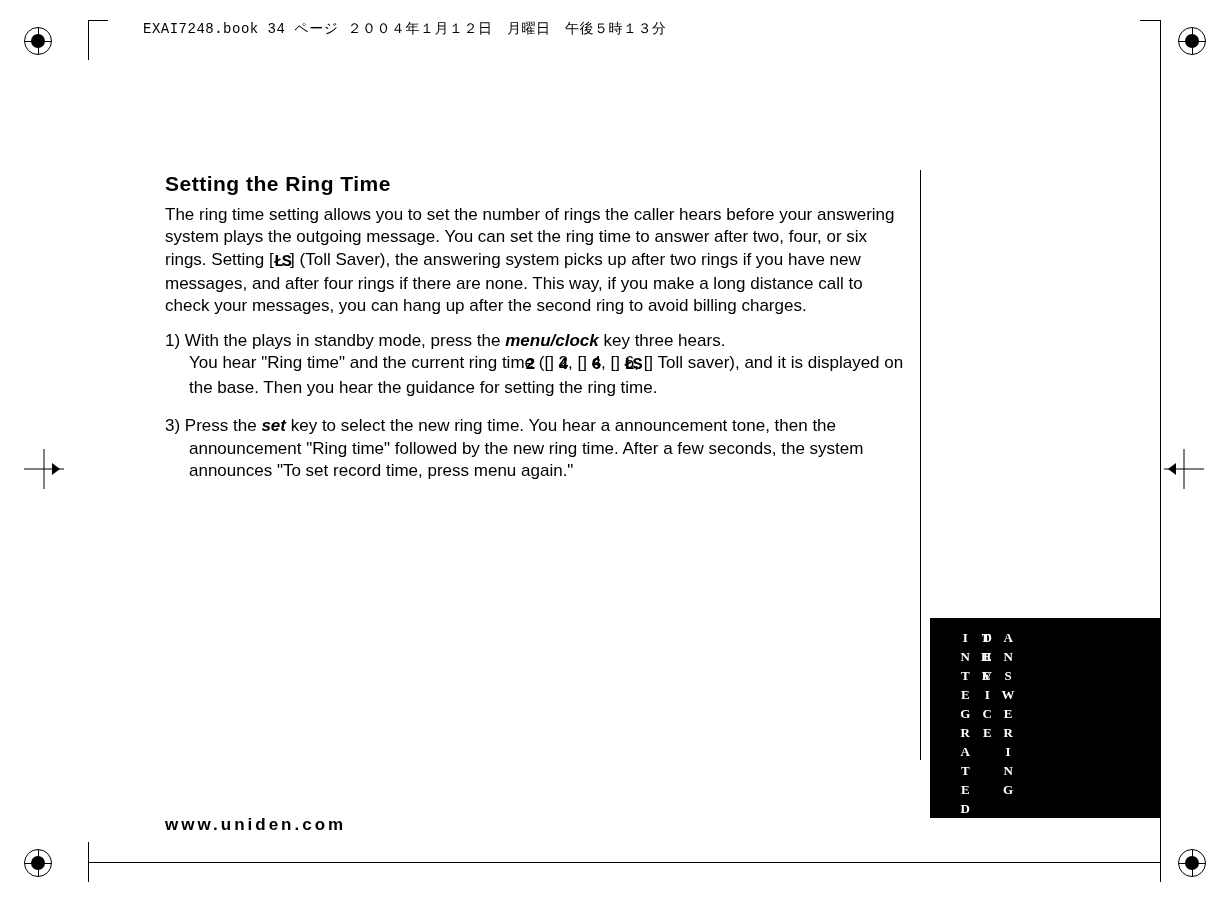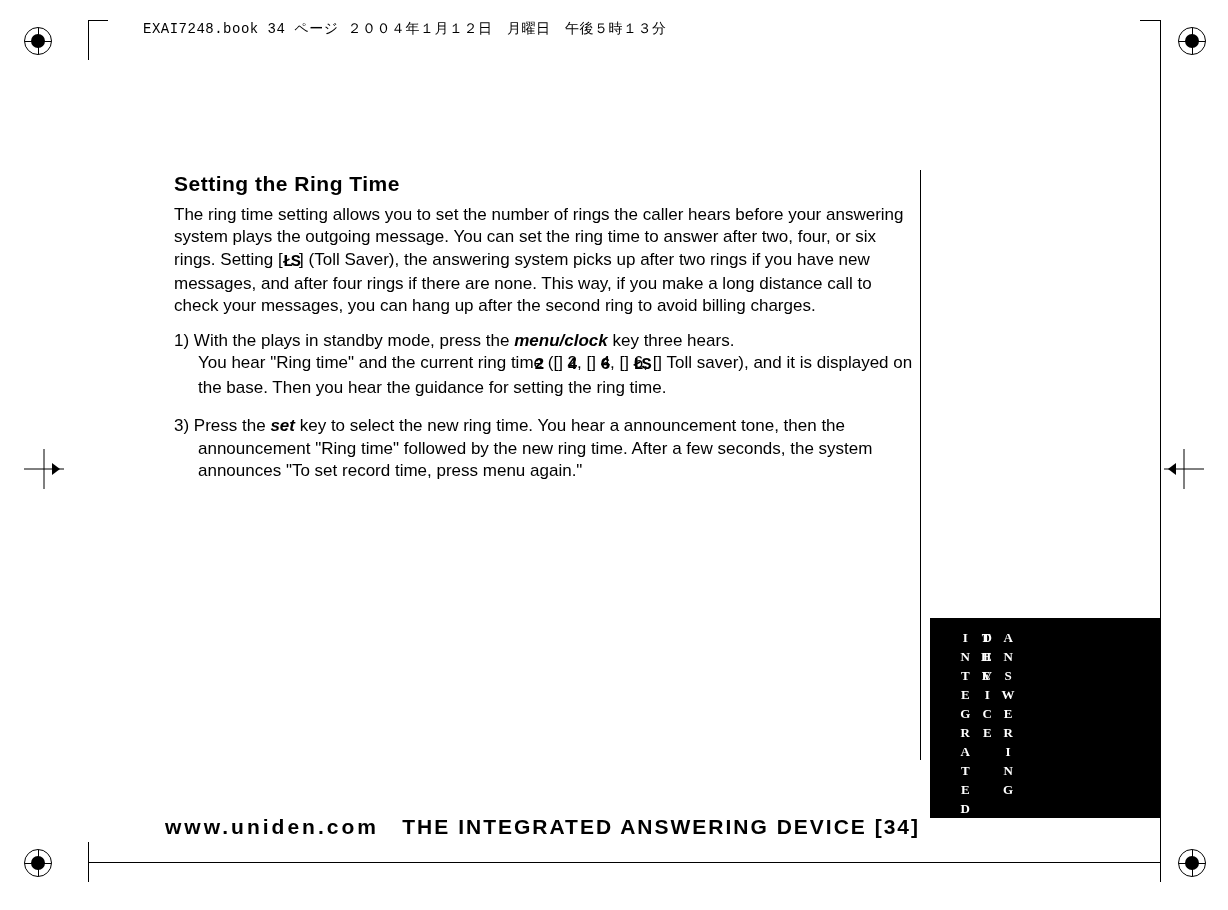--- a/index.html
+++ b/index.html
@@ -8,36 +8,36 @@
   .reg::before{content:"";position:absolute;width:100%;height:1px;background:#000}
   .reg::after{content:"";position:absolute;width:1px;height:100%;background:#000}
   .reg .inner{width:14px;height:14px;background:#000;border-radius:50%}
   
   .meta{position:absolute;left:143px;top:20px;font-family:"MS Gothic","Courier New",monospace;font-size:14px;letter-spacing:0.5px}
   
   .fold-left{position:absolute;left:24px;top:449px;width:40px;height:40px}
   .fold-right{position:absolute;left:1164px;top:449px;width:40px;height:40px}
   .fold-left svg,.fold-right svg{overflow:visible}
   
-  .content{position:absolute;left:174px;top:170px;width:740px;line-height:1.32;font-size:17px}
+  .content{position:absolute;left:165px;top:170px;width:740px;line-height:1.32;font-size:17px}
   .content h2{font-size:21px;font-weight:bold;letter-spacing:0.5px;margin:0 0 6px 0}
   .content p{margin:0 0 12px 0}
   .content .step{margin:0 0 16px 0;padding-left:24px;text-indent:-24px}
   .key{font-style:italic;font-weight:bold}
   .seg{display:inline-block;font-family:"Courier New",monospace;font-weight:bold;letter-spacing:-2px;font-size:17px;vertical-align:-1px}
   .arrow{display:inline-block;font-weight:bold;font-size:15px;vertical-align:1px}
   
   .vrule{position:absolute;left:920px;top:170px;width:1px;height:590px;background:#000}
   
   .tab{position:absolute;left:930px;top:618px;width:230px;height:200px;background:#000;color:#fff;}
   .tab .line{position:absolute;writing-mode:vertical-rl;text-orientation:upright;font-size:13px;font-weight:bold;letter-spacing:4px;line-height:1.6;font-family:"Times New Roman",serif}
   .tab .l1{left:24px;top:12px}
   .tab .l2{left:46px;top:12px}
   
-  .footer{position:absolute;left:165px;top:815px;width:990px;font-size:21px;font-weight:bold;letter-spacing:3px}
+  .footer{position:absolute;left:165px;top:815px;width:990px;font-size:17px;font-weight:bold;letter-spacing:3px}
   .footer .right{position:absolute;right:235px;top:0;letter-spacing:2px}
   
   .frame-bottom{position:absolute;left:88px;top:862px;width:1072px;height:1px;background:#000}
   .frame-left{position:absolute;left:88px;top:20px;width:1px;height:40px;background:#000}
   .frame-left2{position:absolute;left:88px;top:842px;width:1px;height:40px;background:#000}
   .frame-top{position:absolute;left:88px;top:20px;width:20px;height:1px;background:#000}
   .frame-top2{position:absolute;left:1140px;top:20px;width:20px;height:1px;background:#000}
   .frame-rightv{position:absolute;left:1160px;top:20px;width:1px;height:862px;background:#000}
 </style>
 </head>
@@ -101,14 +101,13 @@
   </p>
 </div>
 
 <div class="tab">
   <div class="line l1">THE INTEGRATED</div>
   <div class="line l2">ANSWERING DEVICE</div>
 </div>
 
 <div class="footer">
   <span>www.uniden.com</span>
-  <span class="right">THE INTEGRATED ANSWERING DEVICE [34]</span>
 </div>
 
 </body></html>

